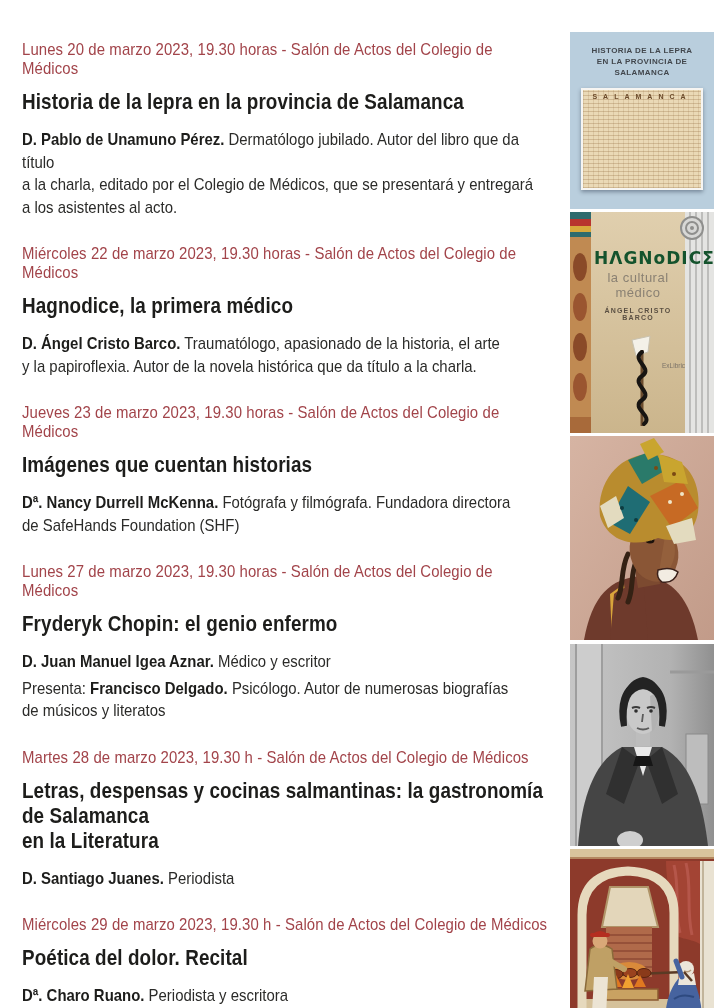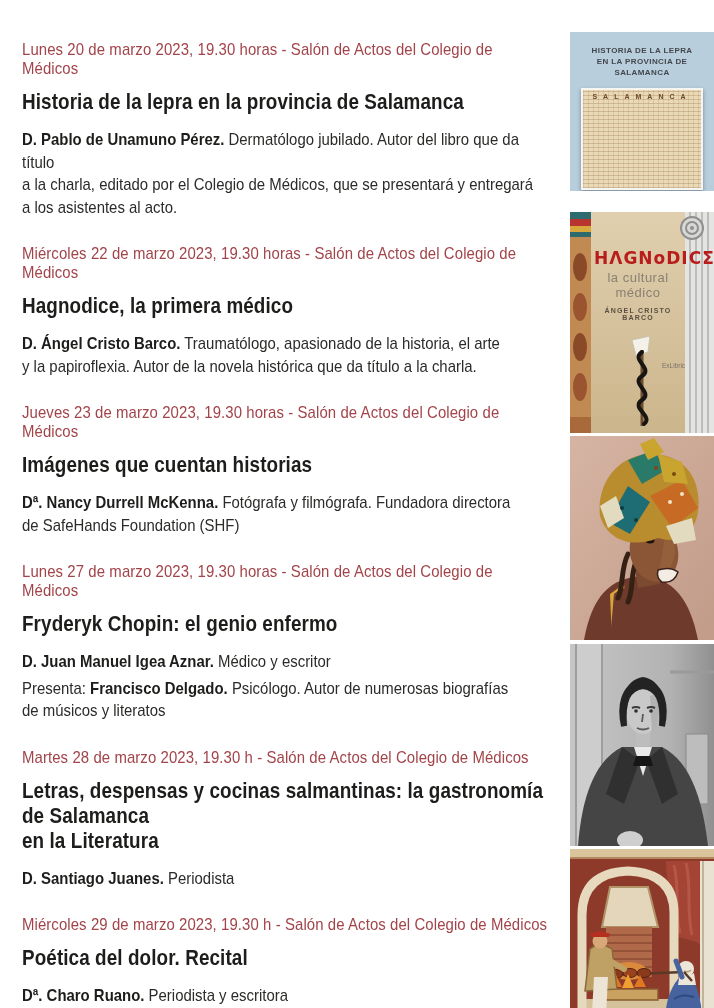--- a/index.html
+++ b/index.html
@@ -9,34 +9,34 @@
   .left{position:absolute;left:22px;top:8px;width:604px;transform:scaleX(.878);transform-origin:left top;}
   .event{margin:0 0 25px 0;}
   .event-date{font-size:17px;line-height:19px;color:#a2444a;margin:0 0 12px 0;letter-spacing:.1px;}
   .event-title{font-size:21.5px;line-height:25px;font-weight:bold;color:#1d1d1b;margin:0 0 14px 0;
                white-space:pre-line;letter-spacing:.1px;}
   .speaker{font-size:17px;line-height:22.5px;color:#2b2b29;margin:0;white-space:pre-line;}
   .speaker + .speaker{margin-top:4px;}
   .speaker .name{font-weight:bold;color:#1d1d1b;}
   
   .fig{position:absolute;left:570px;width:144px;overflow:hidden;}
-  #fig-historia{top:0;height:159px;background:#b9cedd;}
+  #fig-historia{top:0;height:177px;background:#b9cedd;}
   .historia-title{white-space:pre-line;text-align:center;font-size:8px;line-height:11px;
                   letter-spacing:.4px;color:#42474d;margin:13px 4px 0 4px;font-weight:600;}
   .engraving{position:relative;margin:10px 11px 0 11px;height:98px;background:#ead9b6;
              border:2px solid #f6f5f2;box-shadow:0 2px 4px rgba(40,50,70,.45);
              background-image:
                repeating-linear-gradient(0deg, rgba(140,100,55,.28) 0 1px, rgba(0,0,0,0) 1px 4px),
                repeating-linear-gradient(90deg, rgba(140,100,55,.16) 0 1px, rgba(0,0,0,0) 1px 5px);}
   .engraving-word{text-align:center;font-size:7px;letter-spacing:6px;color:#6b4a2a;
                   padding-top:3px;font-weight:bold;}
   #fig-hagnodice{top:180px;height:221px;background:#d8c5a0;}
   .hag-svg{position:absolute;inset:0;}
   .hag-title{position:absolute;left:24px;right:32px;top:36px;text-align:right;font-size:17px;
-             font-weight:bold;color:#b91c1c;letter-spacing:1px;font-family:"DejaVu Sans",sans-serif;}
+             font-weight:bold;color:#14532d;letter-spacing:1px;font-family:"DejaVu Sans",sans-serif;}
   .hag-subtitle{position:absolute;left:24px;right:32px;top:58px;text-align:center;font-size:13px;
                 color:#8a8173;letter-spacing:.5px;}
   .hag-author{position:absolute;left:24px;right:32px;top:95px;text-align:center;font-size:7px;
               letter-spacing:1.2px;color:#5a4f42;font-weight:bold;}
   .hag-publisher{position:absolute;left:92px;top:150px;font-size:6.5px;color:#7a7268;}
   #fig-girl{top:404px;height:204px;}
   #fig-chopin{top:612px;height:202px;}
   #fig-medieval{top:817px;height:191px;}
 </style>
 </head>

